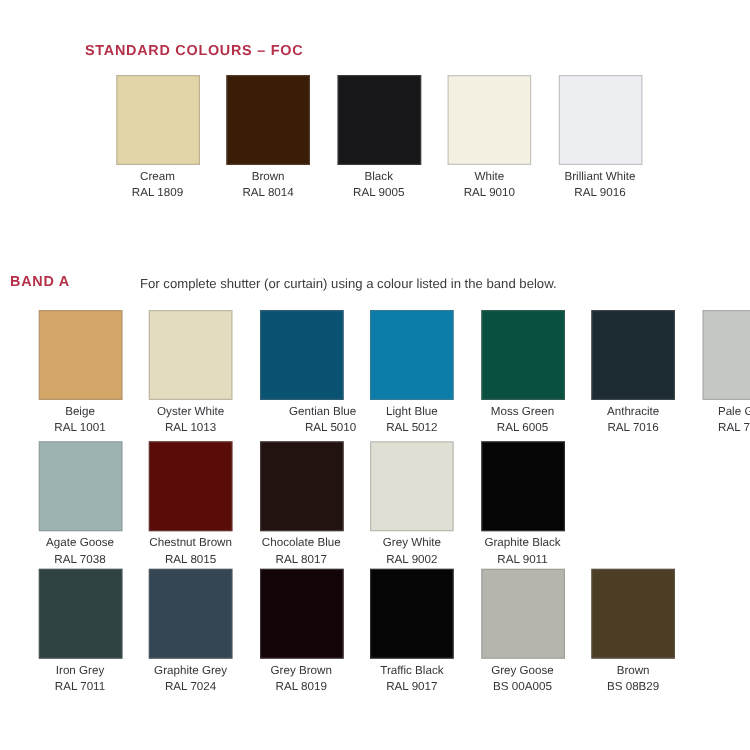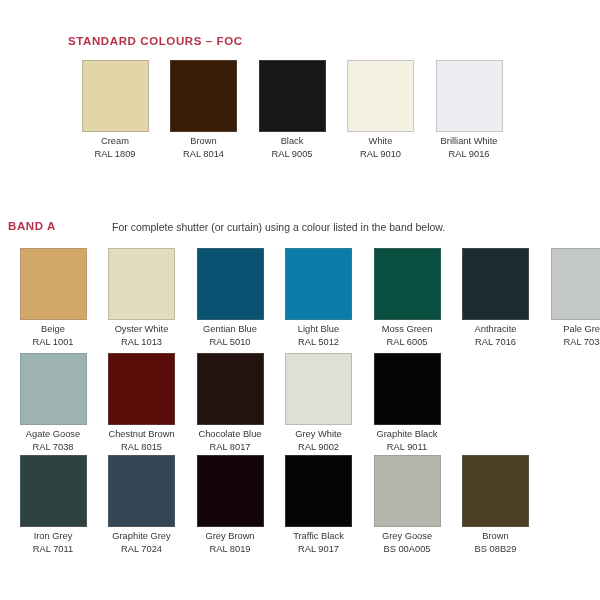--- a/index.html
+++ b/index.html
@@ -47,21 +47,21 @@
     left: 112px;
     top: 221px;
     font-size: 10.5px;
     color: #3b3b3b;
     white-space: nowrap;
   }
 
   
   .row {
     position: absolute;
-    left: 5px;
+    left: 16px;
     width: 496px;
     height: 100px;
   }
 
   #foc-row      { top: 60px;  }
   #band-row-1   { top: 248px; }
   #band-row-2   { top: 353px; }
   #band-row-3   { top: 455px; }
 
   .swatch-cell {
@@ -132,21 +132,21 @@
       <div class="swatch-cell" style="left: 4px;">
         <div class="swatch-chip" style="background: rgb(211, 167, 104);"></div>
         <span class="swatch-name">Beige</span>
         <span class="swatch-code">RAL 1001</span>
       </div>
       <div class="swatch-cell" style="left: 92.5px;">
         <div class="swatch-chip" style="background: rgb(228, 220, 190);"></div>
         <span class="swatch-name">Oyster White</span>
         <span class="swatch-code">RAL 1013</span>
       </div>
-      <div class="swatch-cell" style="left: 181px;">
+      <div class="swatch-cell" style="left: 181px; text-align: right;">
         <div class="swatch-chip" style="background: rgb(10, 82, 114);"></div>
         <span class="swatch-name">Gentian Blue</span>
         <span class="swatch-code">RAL 5010</span>
       </div>
       <div class="swatch-cell" style="left: 269.5px;">
         <div class="swatch-chip" style="background: rgb(11, 125, 168);"></div>
         <span class="swatch-name">Light Blue</span>
         <span class="swatch-code">RAL 5012</span>
       </div>
       <div class="swatch-cell" style="left: 358px;">

